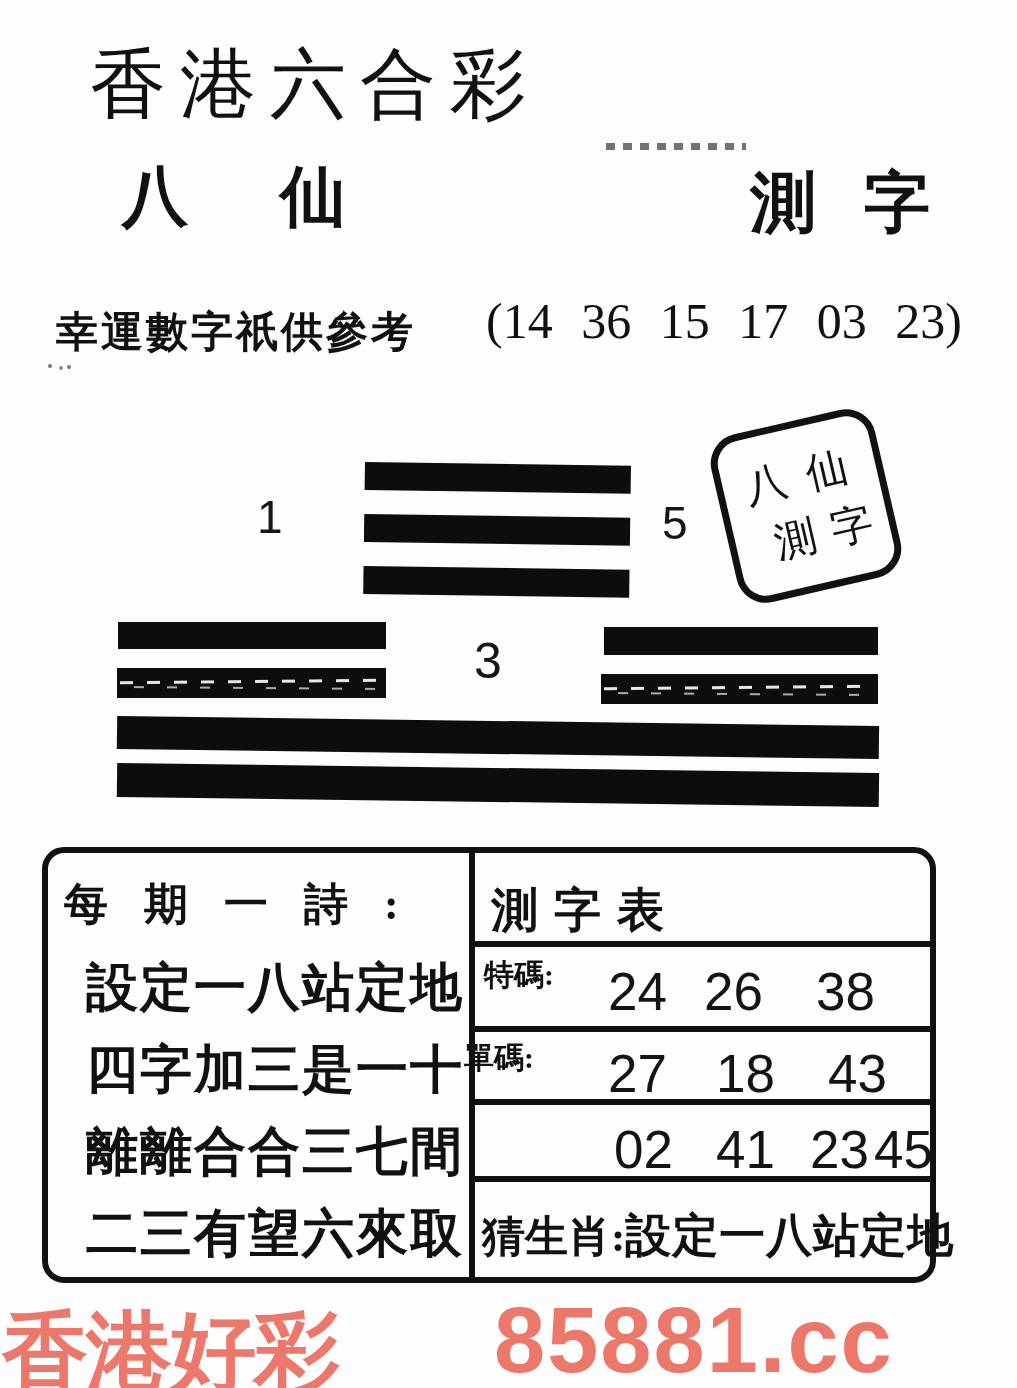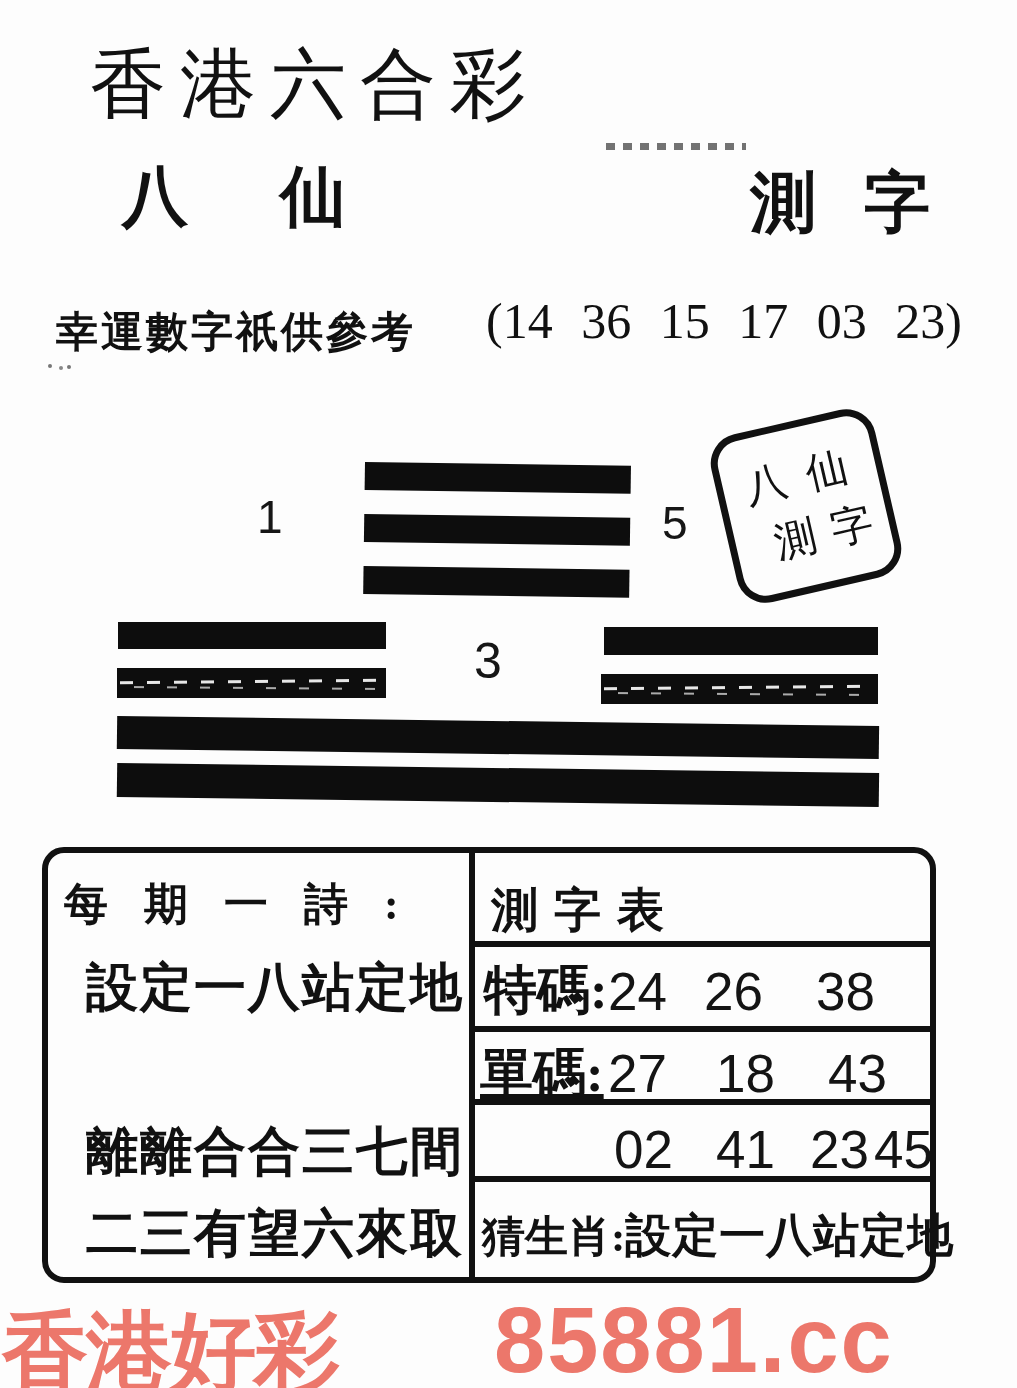--- a/index.html
+++ b/index.html
@@ -35,21 +35,21 @@
     background:#fdfdfd;box-sizing:border-box;}
   .stamp .l1{font-size:42px;letter-spacing:20px;margin-right:-20px;margin-left:-6px;}
   .stamp .l2{font-size:42px;letter-spacing:16px;margin-right:-16px;margin-left:22px;margin-top:4px;}
   
   .sheet{left:42px;top:847px;width:894px;height:436px;border:6px solid #111;border-radius:22px;box-sizing:border-box;}
   .vline{position:absolute;left:421px;top:0;bottom:0;width:6px;background:#111;}
   .hline{position:absolute;left:421px;right:0;height:6px;background:#111;}
   .poem-title{left:16px;top:22px;font-size:44px;font-weight:600;letter-spacing:36px;white-space:nowrap;}
   .poem-line{left:38px;font-size:52px;font-weight:600;letter-spacing:2px;white-space:nowrap;}
   .right-header{left:443px;top:26px;font-size:47px;font-weight:600;letter-spacing:16px;white-space:nowrap;}
-  .row-label{position:absolute;font-size:53px;font-weight:600;white-space:nowrap;}
+  .row-label{position:absolute;font-size:30px;font-weight:600;white-space:nowrap;}
   .num{font-family:"Liberation Sans","DejaVu Sans",sans-serif;font-size:53px;color:#141414;white-space:nowrap;}
   .zodiac{left:434px;top:352px;font-size:43px;font-weight:600;white-space:nowrap;}
   .zodiac .val{font-size:46px;font-weight:bold;letter-spacing:1px;}
   
   .footer-note{left:202px;top:1303px;font-size:47px;font-weight:600;letter-spacing:4px;white-space:nowrap;z-index:1;}
   .watermark{font-family:"Liberation Sans","DejaVu Sans",sans-serif;font-weight:bold;z-index:5;
     mix-blend-mode:multiply;opacity:.88;white-space:nowrap;}
   .wm-cjk{left:2px;top:1294px;font-size:86px;letter-spacing:-2px;}
   .wm-site{left:494px;top:1288px;font-size:92px;letter-spacing:2px;}
 </style>
@@ -89,31 +89,32 @@
 
   <div class="abs sheet">
     <div class="vline"></div>
     <div class="hline" style="top:88px;"></div>
     <div class="hline" style="top:173px;"></div>
     <div class="hline" style="top:246px;"></div>
     <div class="hline" style="top:323px;"></div>
 
     <div class="abs poem-title">每期一詩:</div>
     <div class="abs poem-line" style="top:100px;">設定一八站定地</div>
+    <div class="abs poem-line" style="top:182px;">四字加三是一十</div>
     <div class="abs poem-line" style="top:264px;">離離合合三七間</div>
     <div class="abs poem-line" style="top:346px;">二三有望六來取</div>
 
     <div class="abs right-header">測字表</div>
 
     <div class="row-label" style="left:436px;top:102px;">特碼:</div>
     <span class="abs num" style="left:560px;top:108px;">24</span>
     <span class="abs num" style="left:656px;top:108px;">26</span>
     <span class="abs num" style="left:768px;top:108px;">38</span>
 
-    <div class="row-label" style="left:432px;top:185px;text-decoration:underline;">單碼:</div>
+    <div class="row-label" style="left:416px;top:185px;">單碼:</div>
     <span class="abs num" style="left:560px;top:190px;">27</span>
     <span class="abs num" style="left:668px;top:190px;">18</span>
     <span class="abs num" style="left:780px;top:190px;">43</span>
 
     <span class="abs num" style="left:566px;top:266px;">02</span>
     <span class="abs num" style="left:668px;top:266px;">41</span>
     <span class="abs num" style="left:762px;top:266px;">23</span>
     <span class="abs num" style="left:826px;top:266px;">45</span>
 
     <div class="abs zodiac">

